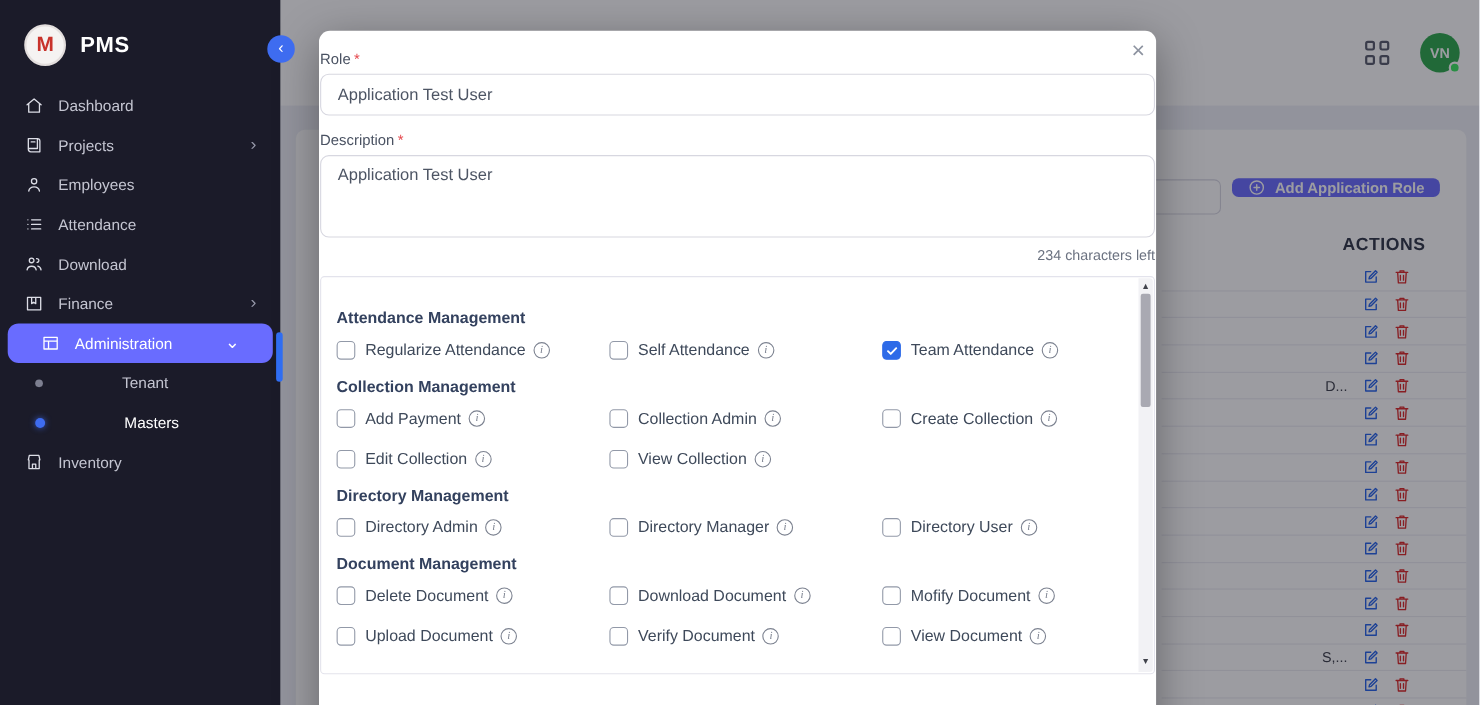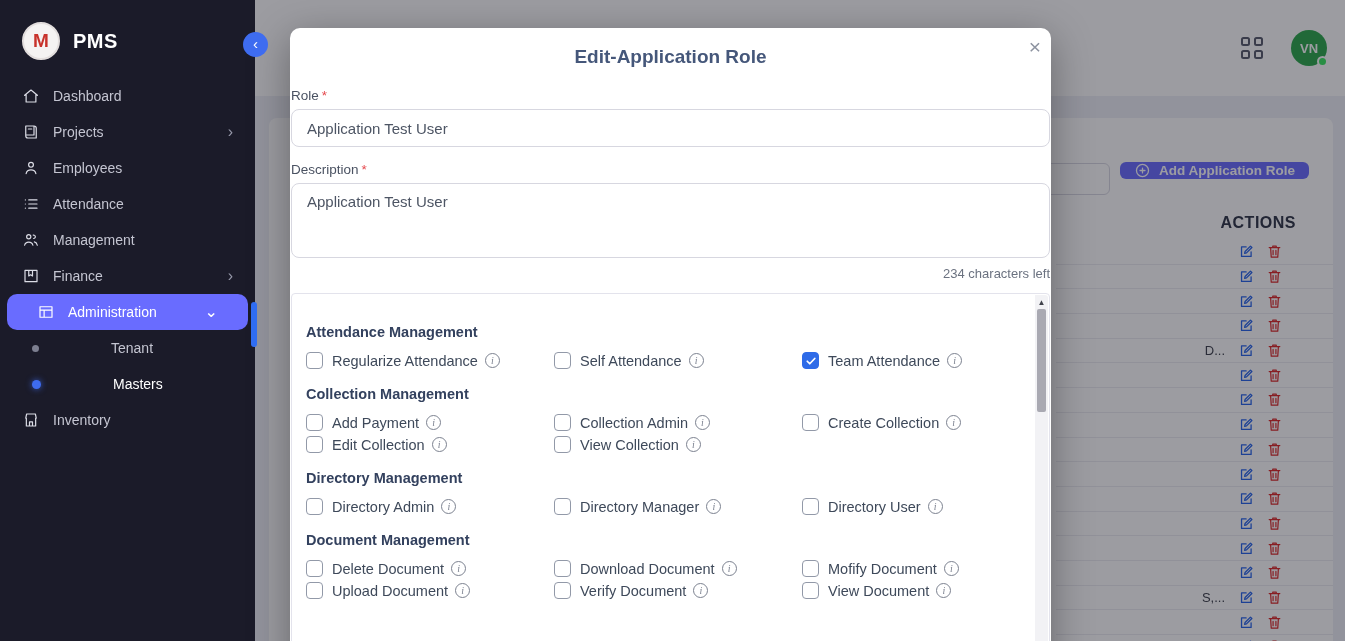--- a/index.html
+++ b/index.html
@@ -51,21 +51,21 @@
   .field-label{font-size:13.5px;color:#4a5262;display:block;margin-bottom:6px}
   .req{color:#e5484d;margin-left:3px}
   .text-input{width:100%;height:38px;border:1px solid #d7d7e0;border-radius:8px;padding:0 15px;font-size:15px;color:#4d5564;font-family:inherit;display:block}
   .desc{width:100%;height:75px;border:1px solid #d7d7e0;border-radius:8px;padding:9px 15px;font-size:15px;color:#4d5564;font-family:inherit;resize:none;display:block}
   .field-gap{margin-top:15px}
   .chars-left{text-align:right;font-size:13px;color:#6b7280;margin-top:8px}
   .perm-box{margin-top:12px;border:1px solid #e3e3ec;border-radius:4px;height:362px;position:relative;overflow:hidden}
   .perm-list{padding:12px 36px 12px 14px}
   .perm-section-title{font-size:14.5px;font-weight:bold;color:#33415e;margin:17px 0 12px}
   .perm-list .perm-section-title:first-child{margin-top:18px}
-  .perm-grid{display:grid;grid-template-columns:248px 248px auto;row-gap:5px}
+  .perm-grid{display:grid;grid-template-columns:248px 248px auto;row-gap:20px}
   .perm-item{display:flex;align-items:center;font-size:14.5px;color:#3e495a;cursor:pointer}
   .checkbox{width:17px;height:17px;border:1.5px solid #9299a8;border-radius:4px;flex:0 0 auto;display:inline-flex;align-items:center;justify-content:center;background:#fff;margin-right:9px}
   .checkbox.checked{background:#2e6be8;border-color:#2e6be8}
   .info{width:15px;height:15px;border:1.2px solid #7c8290;border-radius:50%;color:#7c8290;font-size:10px;font-style:italic;font-family:"Liberation Serif",serif;display:inline-flex;align-items:center;justify-content:center;margin-left:7px;flex:0 0 auto}
   .perm-scrollbar{position:absolute;top:1px;bottom:1px;right:1px;width:13px;background:#f2f2f5;border-radius:0 3px 3px 0}
   .sb-up,.sb-down{position:absolute;left:0;width:100%;text-align:center;font-size:8px;color:#41434c}
   .sb-up{top:3px}.sb-down{bottom:5px}
   .sb-thumb{position:absolute;left:2px;width:9px;top:14px;height:103px;background:#a9a9b2;border-radius:2px;cursor:grab}
 </style>
 </head>
@@ -345,21 +345,21 @@
           </svg>
         </span>
         <span class="label">Attendance</span>
       </div>
       <div class="nav-item">
         <span class="icon">
           <svg width="18" height="18" viewBox="0 0 24 24" fill="none" stroke="currentColor" stroke-width="1.6" stroke-linecap="round" stroke-linejoin="round">
             <path d="M9 10.5a2.8 2.8 0 1 0 0-5.6 2.8 2.8 0 0 0 0 5.6zM3.5 19c.6-3 3.4-4.3 5.5-4.3s4.9 1.3 5.5 4.3M15.5 10a2.3 2.3 0 1 0-.5-4.55M16.5 14.6c1.8.4 3.4 1.7 3.9 4.4"></path>
           </svg>
         </span>
-        <span class="label">Management</span>
+        <span class="label">Download</span>
       </div>
       <div class="nav-item">
         <span class="icon">
           <svg width="18" height="18" viewBox="0 0 24 24" fill="none" stroke="currentColor" stroke-width="1.6" stroke-linecap="round" stroke-linejoin="round">
             <path d="M4 4.5h16v15H4zM9 4.5V12l2.5-1.6L14 12V4.5"></path>
           </svg>
         </span>
         <span class="label">Finance</span>
         <span class="chev">›</span>
       </div>
@@ -394,21 +394,20 @@
 <button class="collapse-btn">
   <span>‹</span>
 </button>
 
 <div class="overlay"></div>
 
 <div class="modal">
   <button class="modal-close">
     <span>×</span>
   </button>
-  <h2 class="modal-title">Edit-Application Role</h2>
 
   <label class="field-label">
     <span>Role</span><span class="req">*</span>
   </label>
   <input class="text-input" value="Application Test User" style="">
 
   <label class="field-label field-gap">
     <span>Description</span><span class="req">*</span>
   </label>
   <textarea class="desc" style="">Application Test User</textarea>

